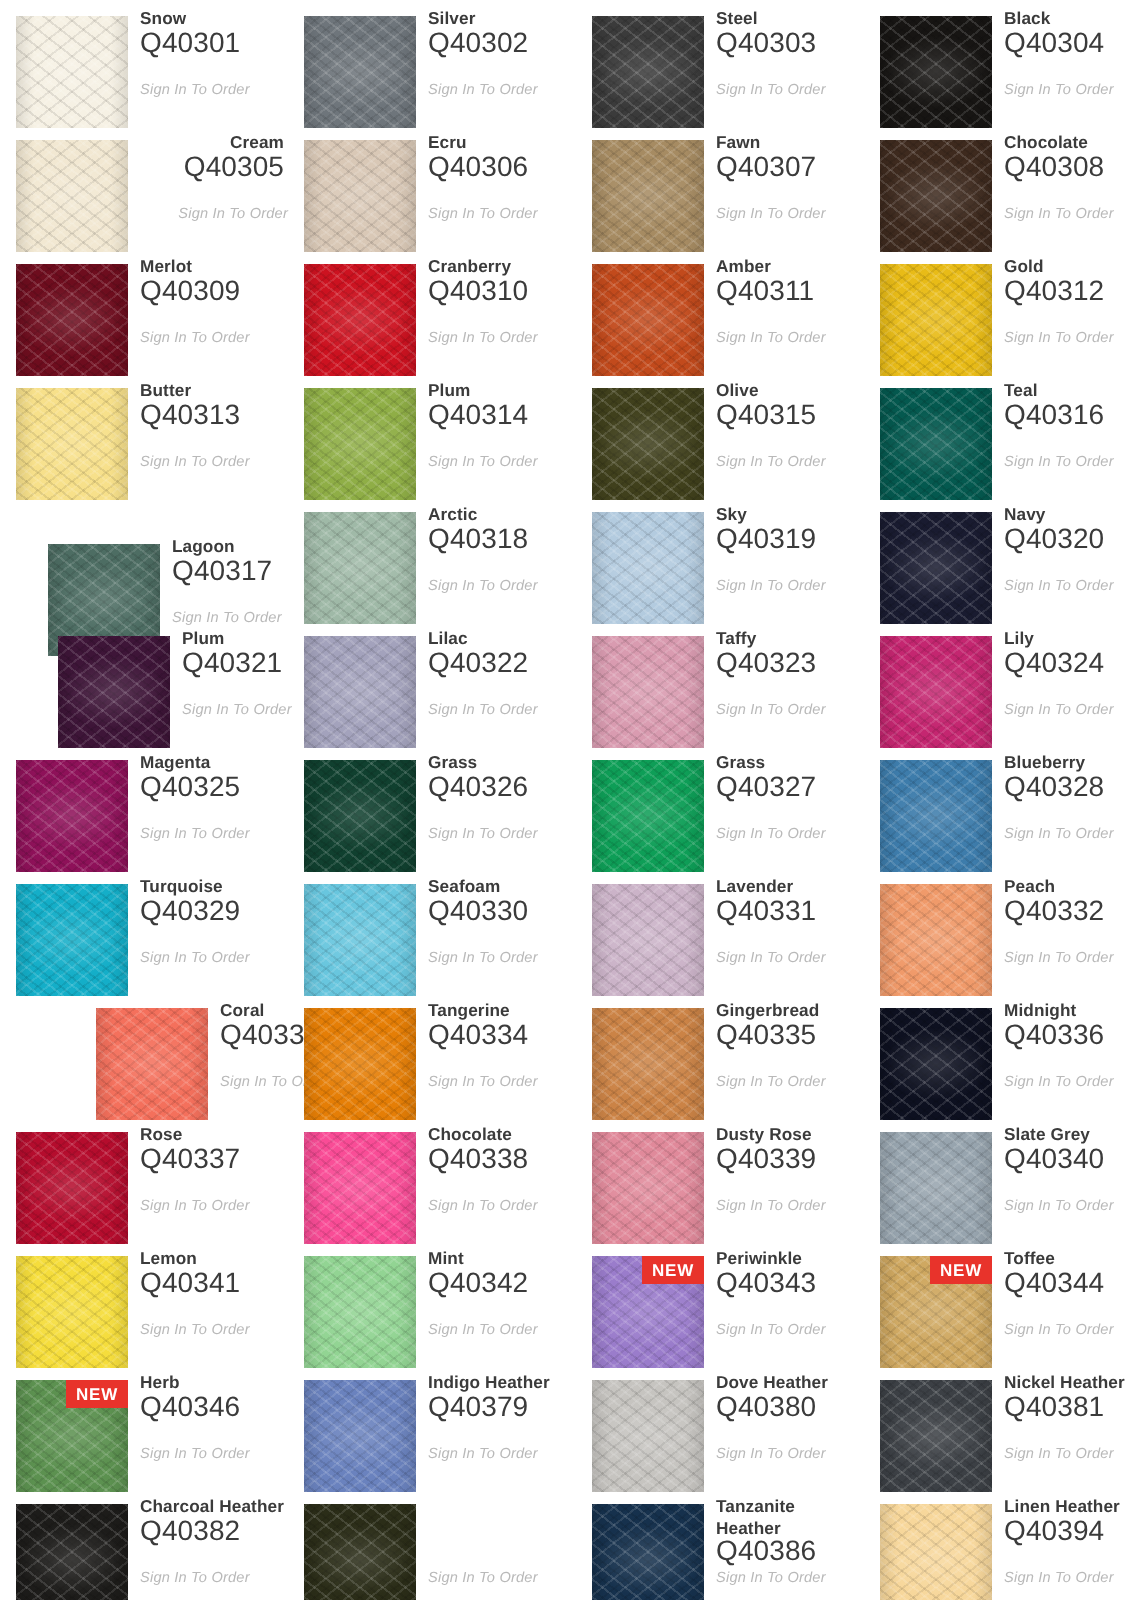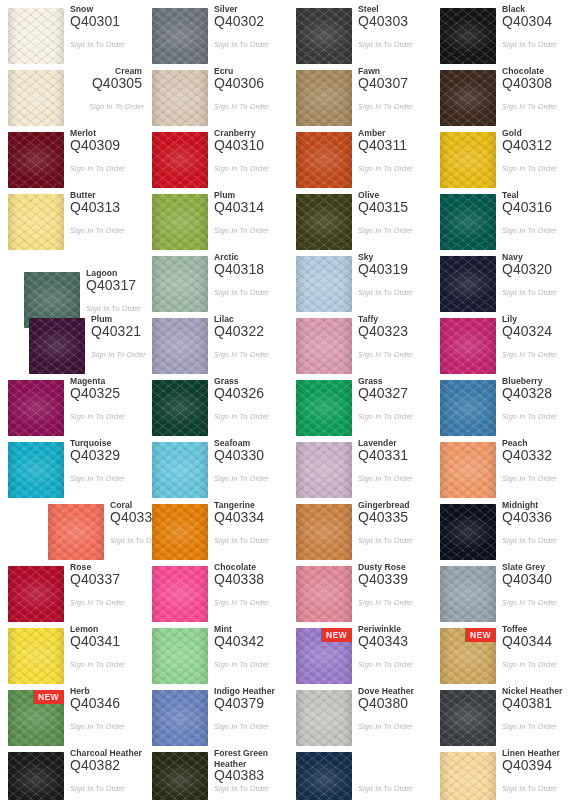--- a/index.html
+++ b/index.html
@@ -598,29 +598,29 @@
       <div class="info">
         <div class="name">Charcoal Heather</div>
         <div class="code">Q40382</div>
       </div>
       <div class="order" style="color: rgb(185, 185, 185);">Sign In To Order</div>
     </div>
     <div class="card" style="left: 144px; top: 744px;">
       <div class="swatch-wrap">
         <div class="swatch" style="background-color: rgb(43, 45, 24);"></div>
       </div>
-      <div class="info">
-        <div class="name">Forest Green Heather</div>
-        <div class="code">Q40383</div>
-      </div>
       <div class="order" style="color: rgb(185, 185, 185);">Sign In To Order</div>
     </div>
     <div class="card" style="left: 288px; top: 744px;">
       <div class="swatch-wrap">
         <div class="swatch" style="background-color: rgb(22, 49, 77);"></div>
+      </div>
+      <div class="info">
+        <div class="name">Tanzanite Heather</div>
+        <div class="code">Q40386</div>
       </div>
       <div class="order" style="color: rgb(185, 185, 185);">Sign In To Order</div>
     </div>
     <div class="card" style="left: 432px; top: 744px;">
       <div class="swatch-wrap">
         <div class="swatch" style="background-color: rgb(247, 215, 155);"></div>
       </div>
       <div class="info">
         <div class="name">Linen Heather</div>
         <div class="code">Q40394</div>

